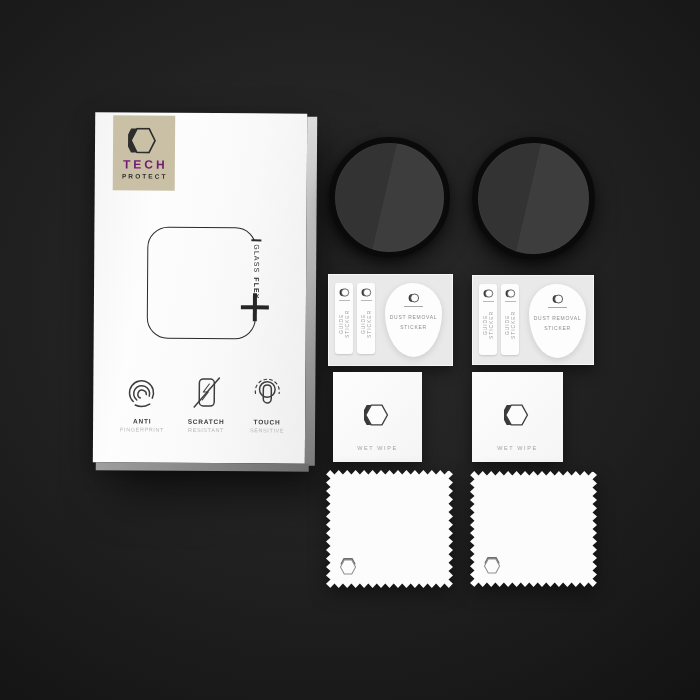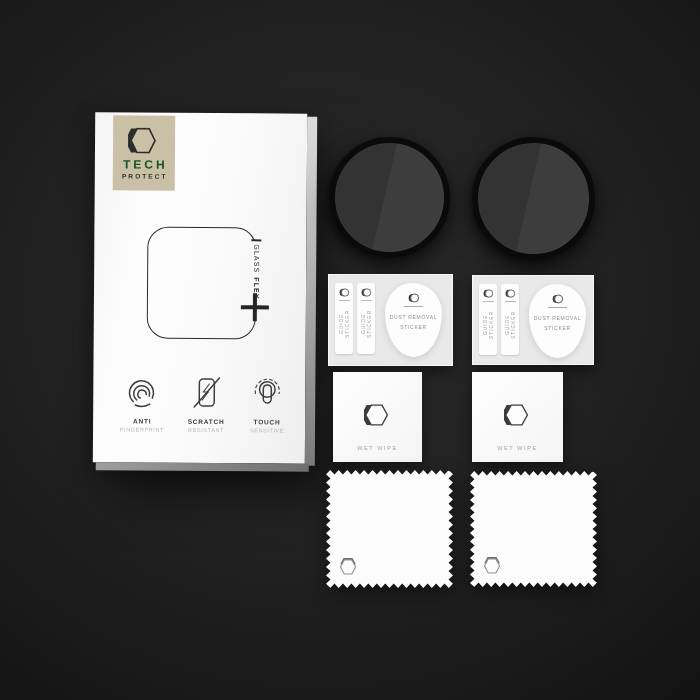--- a/index.html
+++ b/index.html
@@ -14,21 +14,21 @@
     position:absolute;left:0;top:0;width:212px;height:350px;
     background:linear-gradient(100deg,#f4f4f4 0%,#fdfdfd 28%,#f9f9f9 62%,#eeeeee 100%);
     box-shadow:22px 30px 48px rgba(0,0,0,.55), 0 8px 22px rgba(0,0,0,.4);
   }
   .box-side{position:absolute;left:212px;top:3px;width:10px;height:349px;
     background:linear-gradient(180deg,#dcdcdc 0%,#a8a8a8 55%,#7b7b7b 100%);}
   .box-bottom{position:absolute;left:3px;top:350px;width:213px;height:8px;
     background:linear-gradient(90deg,#9e9e9e,#6e6e6e);}
   .badge{position:absolute;left:18px;top:3px;width:62px;height:75px;background:#c9c0a5;text-align:center;}
   .badge svg{display:block;margin:12px auto 0;}
-  .brand1{margin-top:4px;font-size:12px;font-weight:700;letter-spacing:3px;margin-left:3px;color:#14532d;}
+  .brand1{margin-top:4px;font-size:12px;font-weight:700;letter-spacing:3px;margin-left:3px;color:#701a75;}
   .brand2{margin-top:1px;font-size:6.5px;font-weight:600;letter-spacing:2.1px;margin-left:2px;color:#2d2d2d;}
   .outline{position:absolute;left:53px;top:114px;width:107px;height:110px;
     border:1.6px solid #2a2a2a;border-radius:21px;}
   .gap-cover{position:absolute;right:-3px;top:12px;width:6px;height:56px;background:#fbfbfb;}
   .edge-dash{position:absolute;right:-5.5px;top:11px;width:10px;height:1.7px;background:#2a2a2a;}
   .vlabel{position:absolute;right:-5px;top:16px;writing-mode:vertical-rl;
     font-size:7px;letter-spacing:1.1px;color:#1f1f1f;white-space:nowrap;}
   .vlabel .b{font-weight:700;margin-top:4px;}
   .plus{position:absolute;left:93px;top:65px;width:28px;height:28px;}
   .plus i{position:absolute;background:#262626;display:block;}

